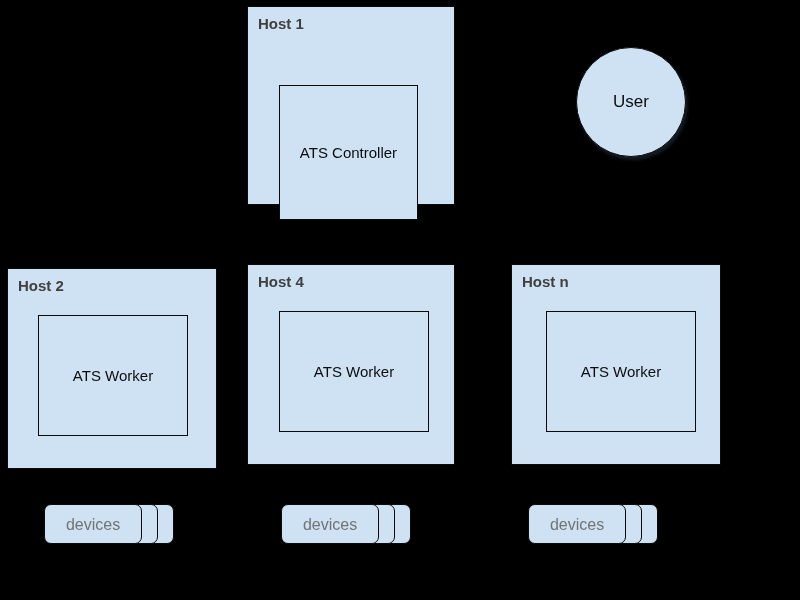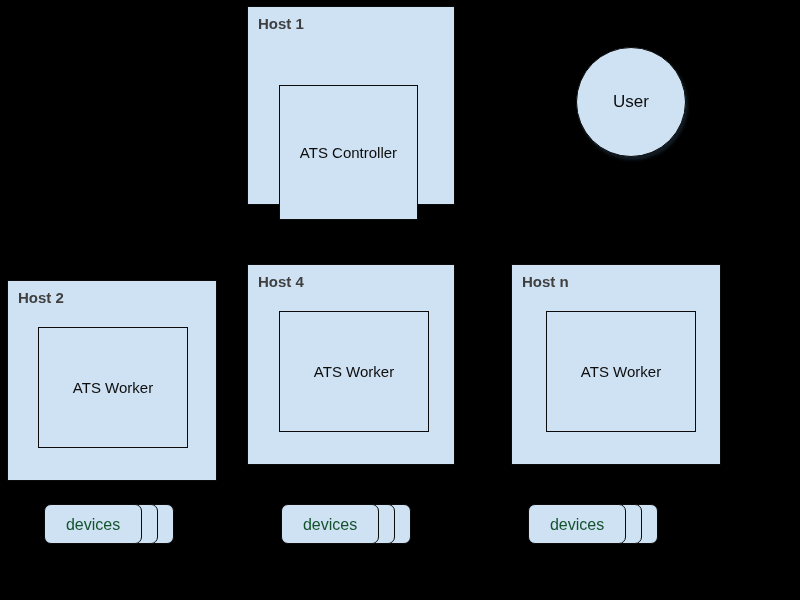--- a/index.html
+++ b/index.html
@@ -89,42 +89,42 @@
   .devices-sheet.back2 { left: 16px; width: 98px; }
   .devices-sheet.front {
     left: 0;
     width: 98px;
     display: flex;
     align-items: center;
     justify-content: center;
   }
   .devices-label {
     font-size: 16px;
-    color: #14532d;
+    color: #737373;
     line-height: 19px;
     white-space: nowrap;
   }
 </style>
 </head>
 <body>
 
 <div id="canvas">
 
   <div class="host-box" style="left:247px; top:6px; width:208px; height:199px;">
     <div class="host-label">Host 1</div>
     <div class="proc-box" style="left:31px; top:33px; width:139px; height:135px;margin-top:45px;">
       <span class="proc-label">ATS Controller</span>
     </div>
   </div>
 
   <div class="user-node" style="left:576px; top:47px; width:110px; height:110px;">
     <span class="user-label">User</span>
   </div>
 
-  <div class="host-box" style="left:7px; top:280px; width:210px; height:201px;">
+  <div class="host-box" style="left:7px; top:268px; width:210px; height:201px;">
     <div class="host-label">Host 2</div>
     <div class="proc-box" style="left:30px; top:46px; width:150px; height:121px;">
       <span class="proc-label">ATS Worker</span>
     </div>
   </div>
 
   <div class="host-box" style="left:247px; top:264px; width:208px; height:201px;">
     <div class="host-label">Host 4</div>
     <div class="proc-box" style="left:31px; top:46px; width:150px; height:121px;">
       <span class="proc-label">ATS Worker</span>

